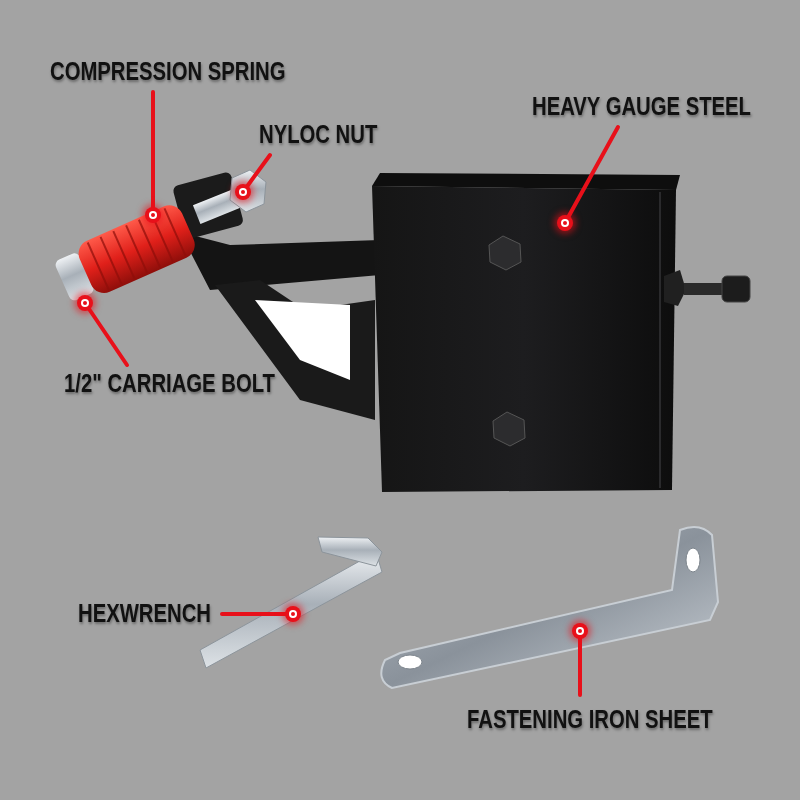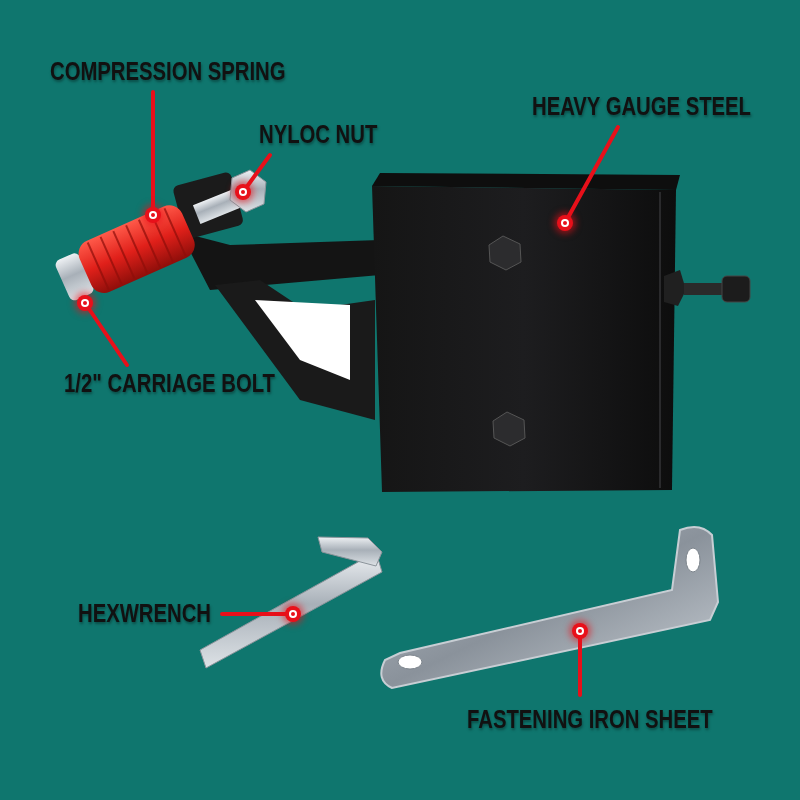--- a/index.html
+++ b/index.html
@@ -1,16 +1,16 @@
 <!DOCTYPE html>
 <html><head>
 <meta charset="utf-8">
 <style>
   html, body { margin: 0; padding: 0; background: #ffffff; }
-  .canvas { position: relative; width: 800px; height: 800px; overflow: hidden; background: #0f766e; }
+  .canvas { position: relative; width: 800px; height: 800px; overflow: hidden; background: #a3a3a3; }
   .label {
     position: absolute;
     font-family: "Liberation Sans", "DejaVu Sans", sans-serif;
     font-weight: 700;
     font-size: 26px;
     line-height: 1;
     color: #111111;
     letter-spacing: 0px;
     transform: scaleX(0.78);
     transform-origin: left top;

